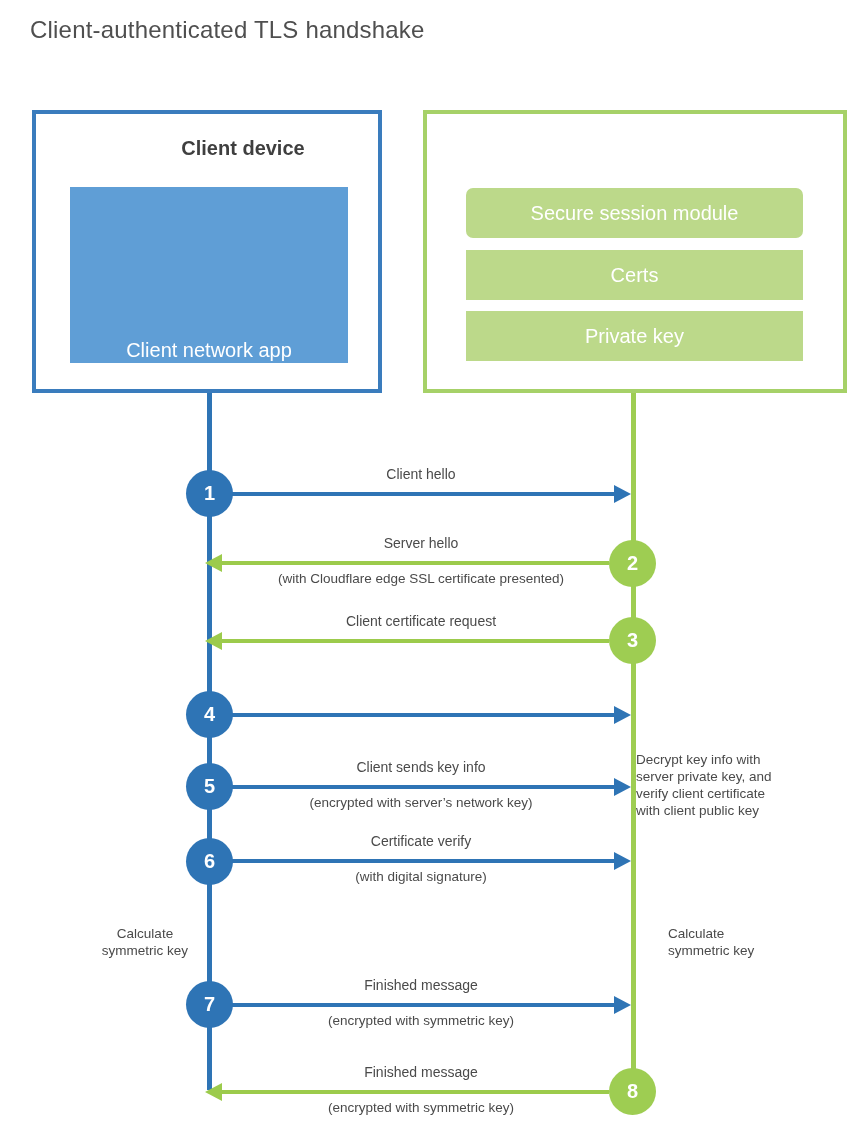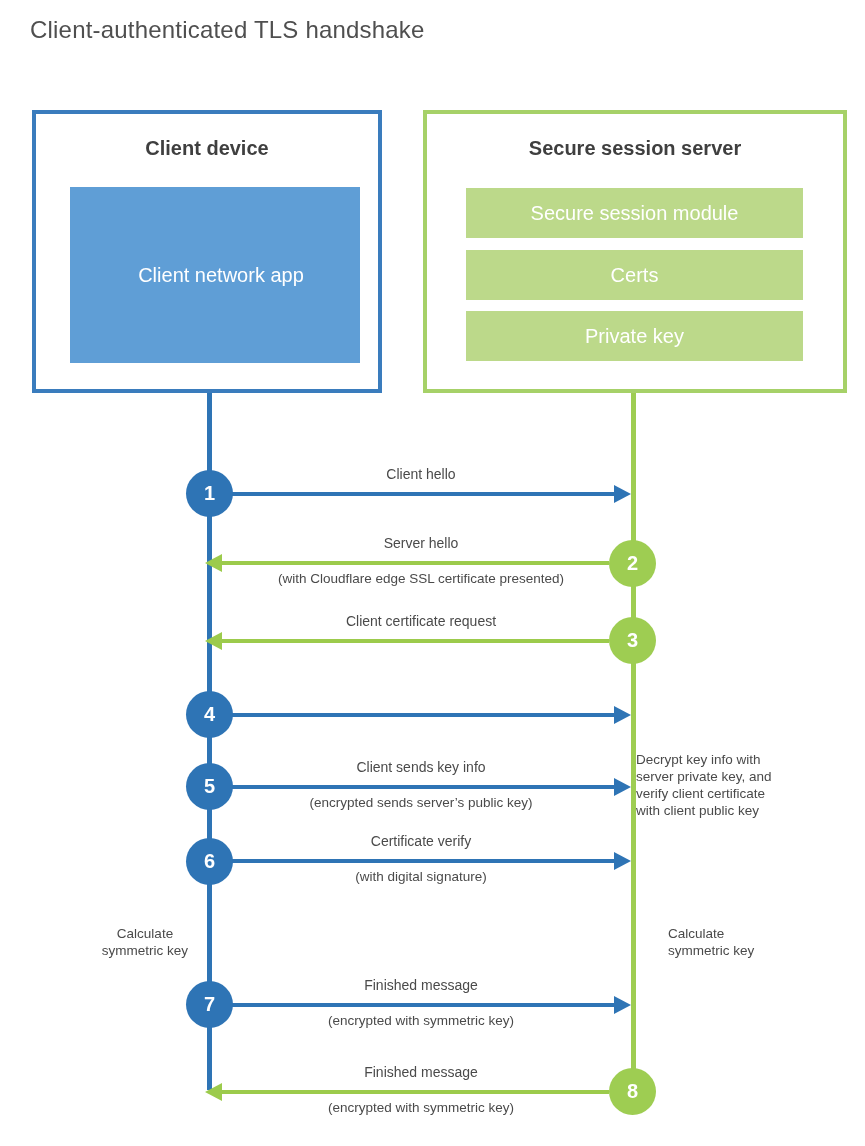--- a/index.html
+++ b/index.html
@@ -8,26 +8,26 @@
     font-family:"Liberation Sans","DejaVu Sans",sans-serif;overflow:hidden;
   }
   .abs{position:absolute;}
   
   #page-title{left:30px;top:16px;font-size:24px;font-weight:300;color:#4f4f4f;letter-spacing:.2px;}
   
   .outer-box{box-sizing:border-box;background:#fff;}
   #client-box{left:32px;top:110px;width:350px;height:283px;border:4px solid #3a7cbd;}
   #server-box{left:423px;top:110px;width:424px;height:283px;border:4px solid #a6d168;}
   .box-title{top:137px;font-size:20px;font-weight:bold;color:#3f3f3f;text-align:center;}
-  #client-box-title{left:32px;width:350px;}
+  #client-box-title{left:32px;width:350px;padding-left:36px;}
   #server-box-title{left:423px;width:424px;}
-  #client-app{left:70px;top:187px;width:278px;height:176px;background:#5f9ed6;display:flex;align-items:center;justify-content:center;text-align:center;padding-left:12px;}
+  #client-app{left:70px;top:187px;width:278px;height:176px;background:#5f9ed6;display:flex;align-items:flex-end;justify-content:center;text-align:center;}
   #client-app span{color:#fff;font-size:20px;line-height:26px;max-width:180px;}
   .server-bar{left:466px;width:337px;height:50px;background:#bcd98a;display:flex;align-items:center;justify-content:center;color:#fff;font-size:20px;}
-  #server-bar-0{top:188px;}
+  #server-bar-0{top:188px;border-radius:7px;}
   #server-bar-1{top:250px;}
   #server-bar-2{top:311px;}
   
   .vline{width:5px;top:393px;}
   #client-line{left:207px;height:697px;background:#2e74b5;}
   #server-line{left:631px;height:702px;background:#9ecd52;}
   
   .node{width:47px;height:47px;border-radius:50%;display:flex;align-items:center;justify-content:center;color:#fff;font-size:20px;font-weight:bold;}
   .node.blue{background:#2e74b5;left:186px;}
   .node.green{background:#9ecd52;left:609px;}
@@ -60,21 +60,20 @@
 
   <div id="page-title" class="abs">Client-authenticated TLS handshake</div>
 
   <div id="client-box" class="abs outer-box"></div>
   <div id="client-box-title" class="abs box-title">Client device</div>
   <div id="client-app" class="abs">
     <span>Client network app</span>
   </div>
 
   <div id="server-box" class="abs outer-box"></div>
-  <div id="server-box-title" class="abs box-title">Secure session server</div>
   <div id="server-bar-0" class="abs server-bar">Secure session module</div>
   <div id="server-bar-1" class="abs server-bar">Certs</div>
   <div id="server-bar-2" class="abs server-bar">Private key</div>
 
   <div id="client-line" class="abs vline"></div>
   <div id="server-line" class="abs vline"></div>
 
   <div class="abs msg-row r1 c-blue dir-right">
     <div class="msg-label">Client hello</div>
     <div class="arrow-line"></div>
@@ -99,21 +98,21 @@
   <div class="abs msg-row r4 c-blue dir-right">
     <div class="arrow-line"></div>
     <div class="arrow-head"></div>
     <div class="msg-sub"></div>
   </div>
 
   <div class="abs msg-row r5 c-blue dir-right">
     <div class="msg-label">Client sends key info</div>
     <div class="arrow-line"></div>
     <div class="arrow-head"></div>
-    <div class="msg-sub">(encrypted sends server’s public key)</div>
+    <div class="msg-sub">(encrypted with server’s network key)</div>
   </div>
 
   <div class="abs msg-row r6 c-blue dir-right">
     <div class="msg-label">Certificate verify</div>
     <div class="arrow-line"></div>
     <div class="arrow-head"></div>
     <div class="msg-sub">(with digital signature)</div>
   </div>
 
   <div class="abs msg-row r7 c-blue dir-right">

